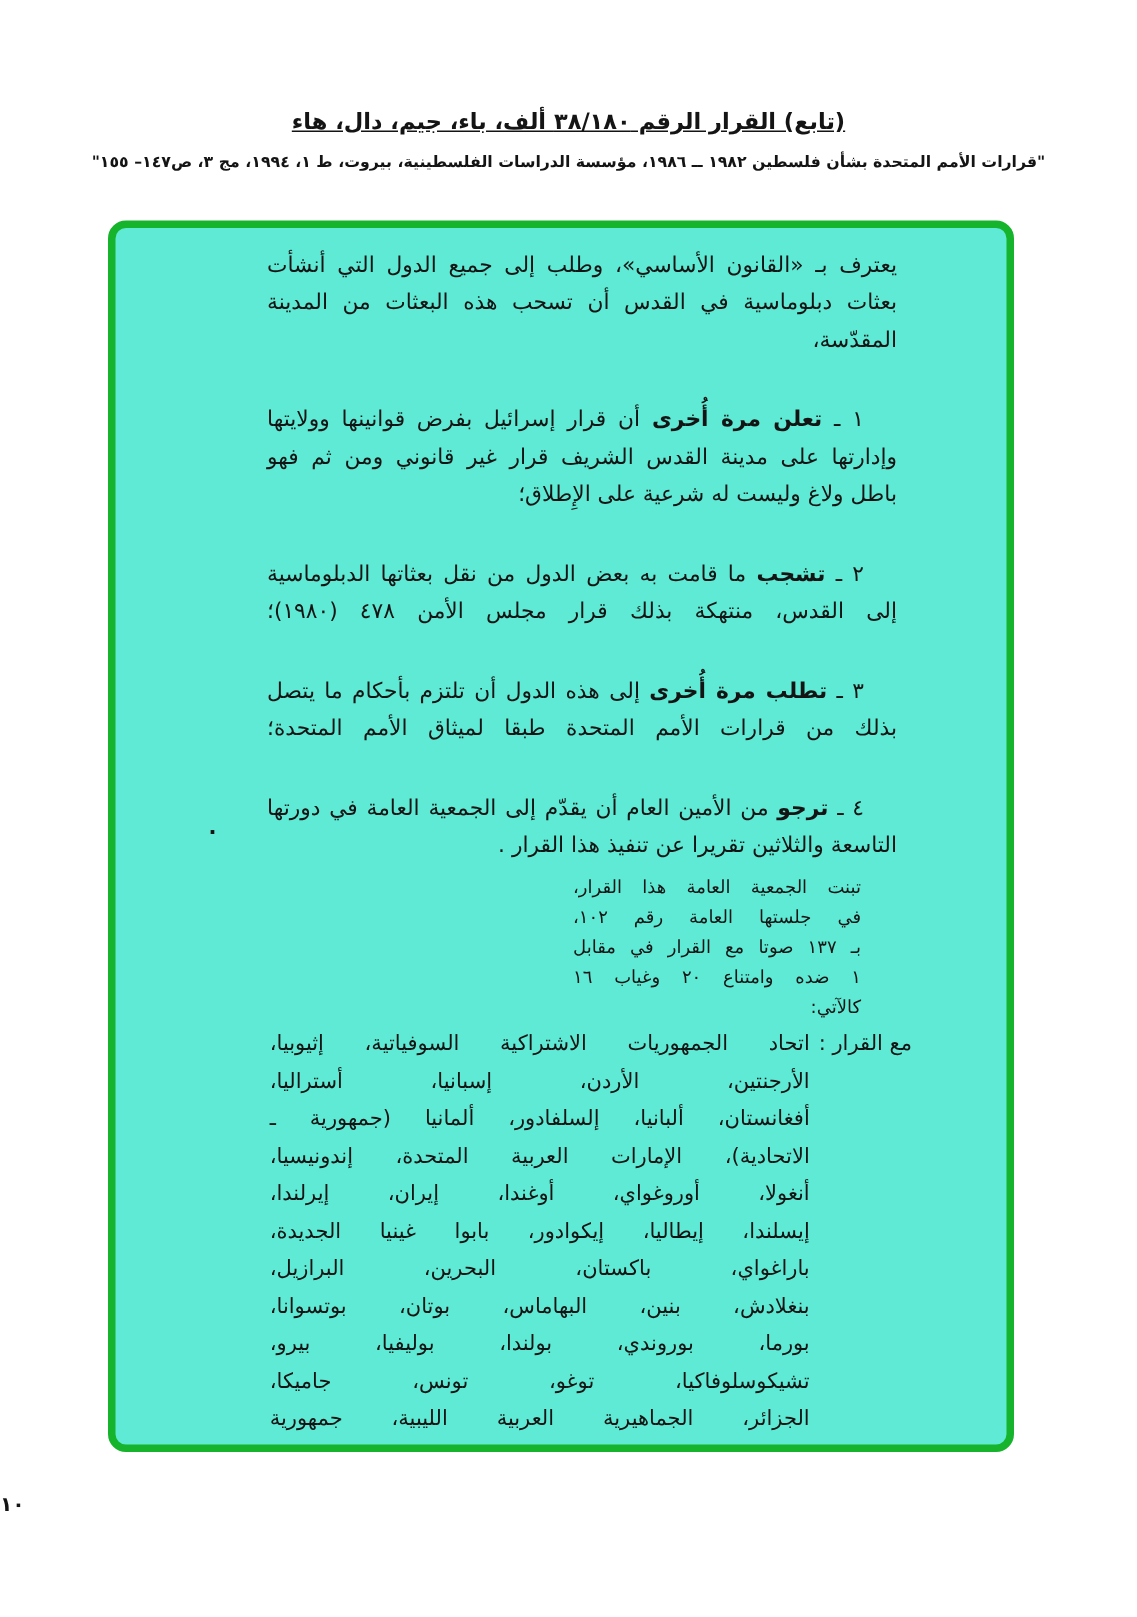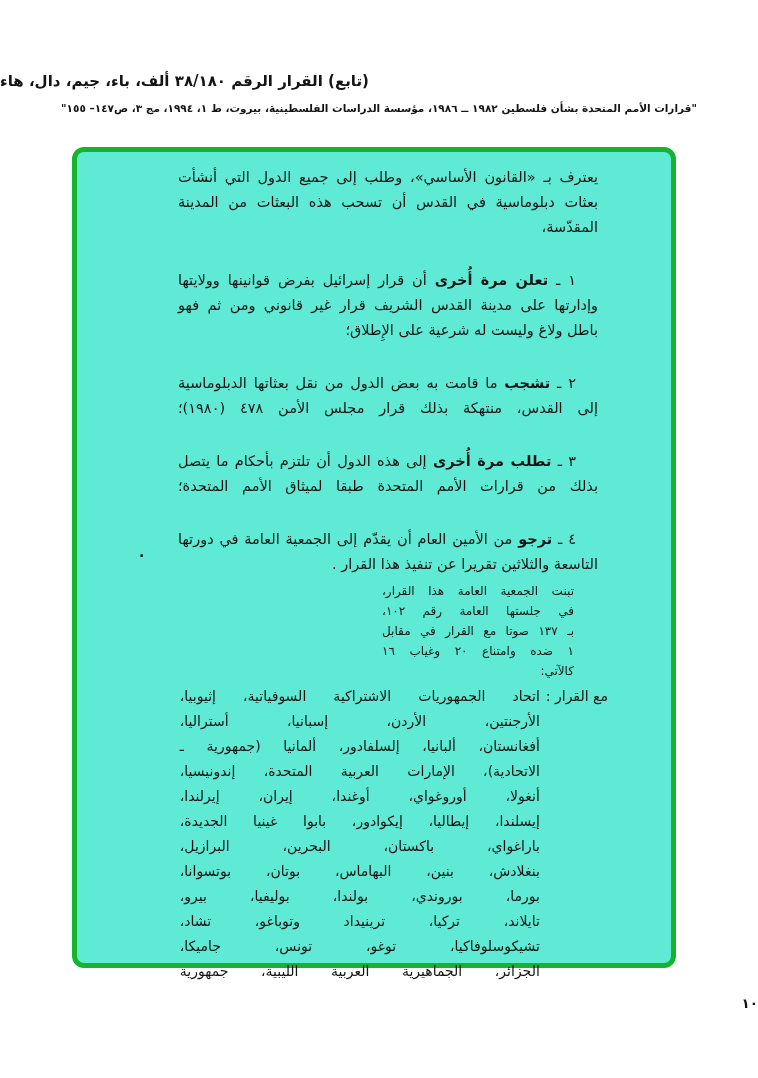--- a/index.html
+++ b/index.html
@@ -2,22 +2,22 @@
 <html lang="ar"><head>
 <meta charset="utf-8">
 <style>
   html,body{margin:0;padding:0;}
   body{
     width:758px;height:1078px;position:relative;background:#ffffff;
     font-family:"DejaVu Sans",sans-serif;direction:rtl;color:#141414;
     overflow:hidden;
   }
   .title{
-    position:absolute;top:72px;left:0;right:0;text-align:left;
-    font-size:15px;font-weight:700;letter-spacing:0;
+    position:absolute;top:72px;left:0;right:0;text-align:center;
+    font-size:15px;font-weight:700;letter-spacing:0;text-decoration:underline;
   }
   .source{
     position:absolute;top:102px;left:10px;right:10px;text-align:center;
     font-size:10.5px;font-weight:700;
   }
   .frame{
     position:absolute;left:72px;top:147px;width:604px;height:821px;
     box-sizing:border-box;border:5px solid #16b42c;border-radius:12px;
     background:#5eead4;
   }
@@ -30,21 +30,21 @@
   .bold-seg{font-weight:700;}
   .adoptcol{margin:4px 97px 0 auto;width:192px;font-size:12px;line-height:20px;}
   .adoptcol .aline{text-align:justify;text-align-last:justify;}
   .adopt-tail{text-align:center;text-align-last:center;}
   .voterow{display:flex;flex-direction:row;margin:3px 63px 0 auto;justify-content:flex-start;}
   .votelabel{flex:0 0 auto;font-size:14px;line-height:25px;white-space:nowrap;padding-left:6px;}
   .votelist{flex:0 0 auto;width:360px;font-size:14px;line-height:25px;}
   .votelist .vline{text-align:justify;text-align-last:justify;}
   .stray-mark{position:absolute;left:62px;top:392px;font-size:14px;font-weight:700;}
   .pagenum{
-    position:absolute;top:995px;left:0;right:0;text-align:right;
+    position:absolute;top:995px;left:0;right:0;text-align:left;
     font-size:13.5px;font-weight:700;
   }
 </style>
 </head>
 <body>
 
 <div class="title">(تابع) القرار الرقم ٣٨/١٨٠ ألف، باء، جيم، دال، هاء</div>
 <div class="source">"قرارات الأمم المتحدة بشأن فلسطين ١٩٨٢ ــ ١٩٨٦، مؤسسة الدراسات الفلسطينية، بيروت، ط ١، ١٩٩٤، مج ٣، ص١٤٧– ١٥٥"</div>
 
 <div class="frame">
@@ -77,21 +77,20 @@
       <div class="votelist">
           <div class="vline">اتحاد الجمهوريات الاشتراكية السوفياتية، إثيوبيا،</div>
           <div class="vline">الأرجنتين، الأردن، إسبانيا، أستراليا،</div>
           <div class="vline">أفغانستان، ألبانيا، إلسلفادور، ألمانيا (جمهورية ـ</div>
           <div class="vline">الاتحادية)، الإمارات العربية المتحدة، إندونيسيا،</div>
           <div class="vline">أنغولا، أوروغواي، أوغندا، إيران، إيرلندا،</div>
           <div class="vline">إيسلندا، إيطاليا، إيكوادور، بابوا غينيا الجديدة،</div>
           <div class="vline">باراغواي، باكستان، البحرين، البرازيل،</div>
           <div class="vline">بنغلادش، بنين، البهاماس، بوتان، بوتسوانا،</div>
           <div class="vline">بورما، بوروندي، بولندا، بوليفيا، بيرو،</div>
-          <div class="vline">تايلاند، تركيا، ترينيداد وتوباغو، تشاد،</div>
           <div class="vline">تشيكوسلوفاكيا، توغو، تونس، جاميكا،</div>
           <div class="vline">الجزائر، الجماهيرية العربية الليبية، جمهورية</div>
         </div>
     </div>
     <div class="stray-mark">.</div>
   </div>
 </div>
 
 <div class="pagenum">١٠</div>
 

